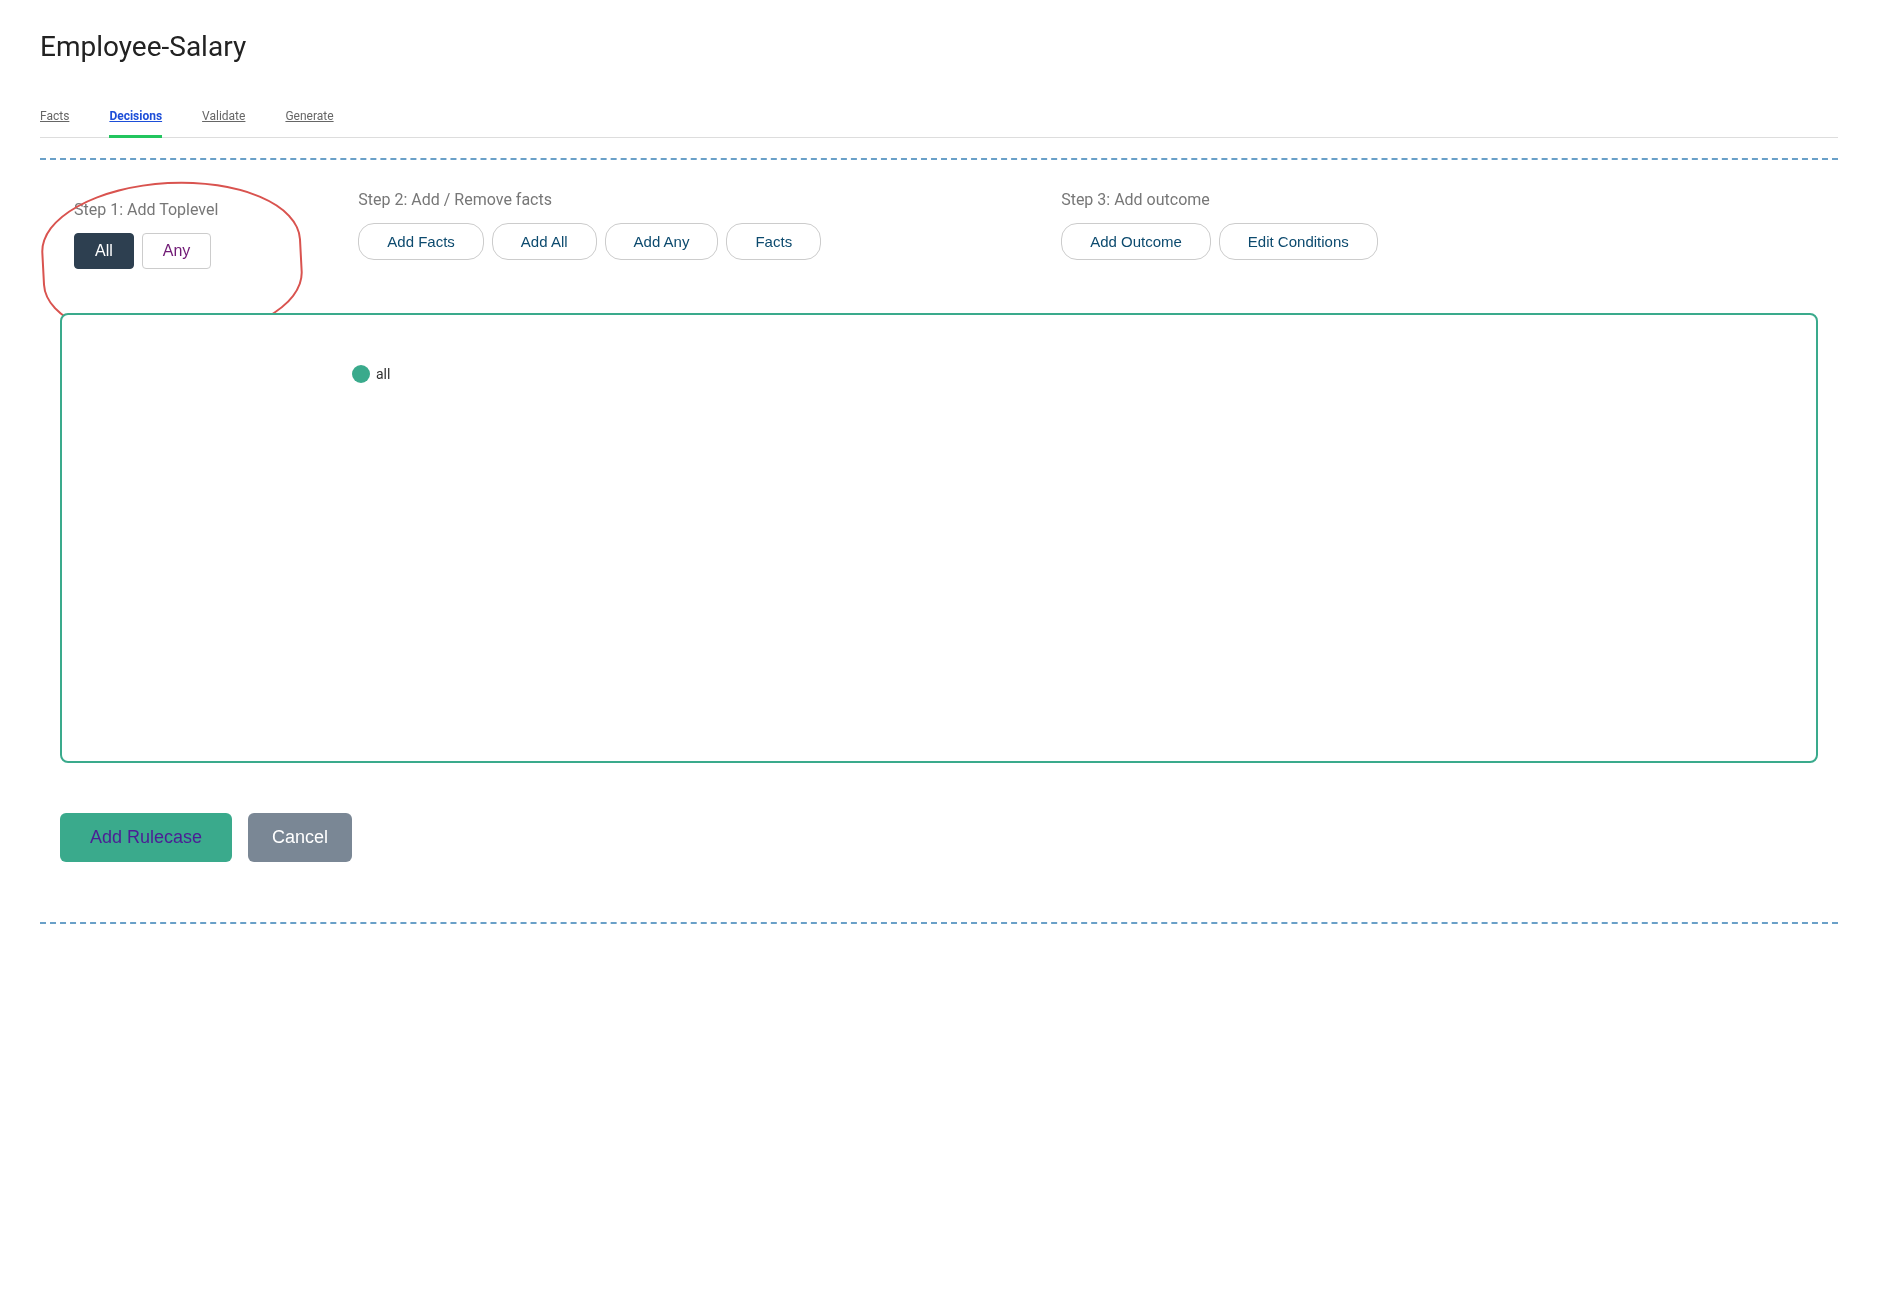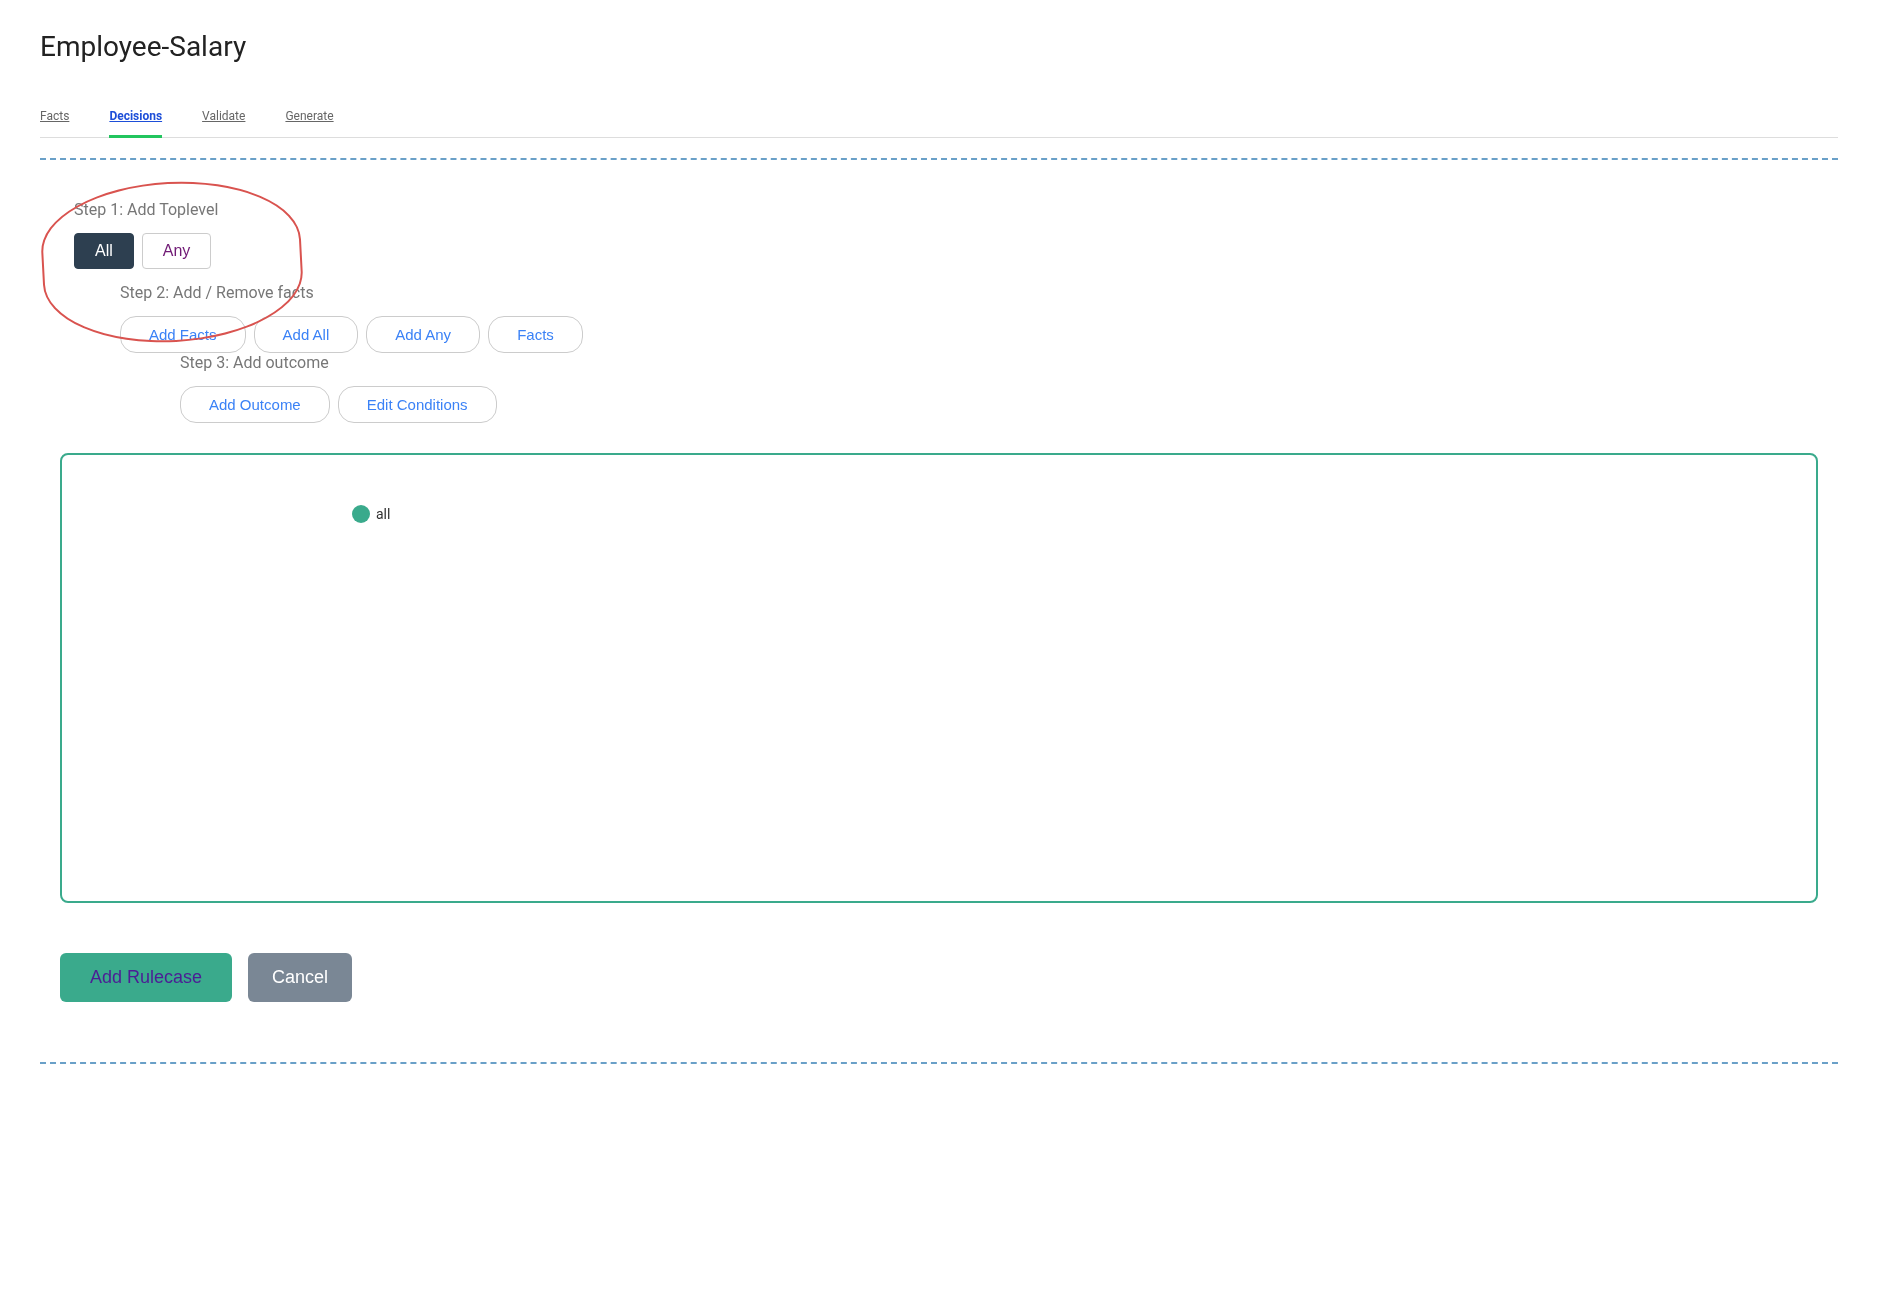--- a/index.html
+++ b/index.html
@@ -61,21 +61,20 @@
     .content-area {
       padding: 30px 20px 20px 20px;
     }
 
     .steps-row {
       display: flex;
       gap: 0;
       align-items: flex-start;
       margin-bottom: 30px;
       position: relative;
-      flex-direction: column;
     }
 
     .step-section {
       display: flex;
       flex-direction: column;
       gap: 14px;
       padding-right: 60px;
     }
 
     .step-section:not(:last-child) {
@@ -111,21 +110,21 @@
       border-color: #2d3f50;
     }
 
     .btn-outline {
       font-size: 15px;
       padding: 9px 28px;
       border: 1px solid #ccc;
       background: #fff;
       cursor: pointer;
       border-radius: 16px;
-      color: #3b82f6;
+      color: #0c4a6e;
     }
 
     
     .step1-wrapper {
       position: relative;
       display: inline-block;
       padding: 10px 20px 14px 14px;
     }
 
     .red-circle {

